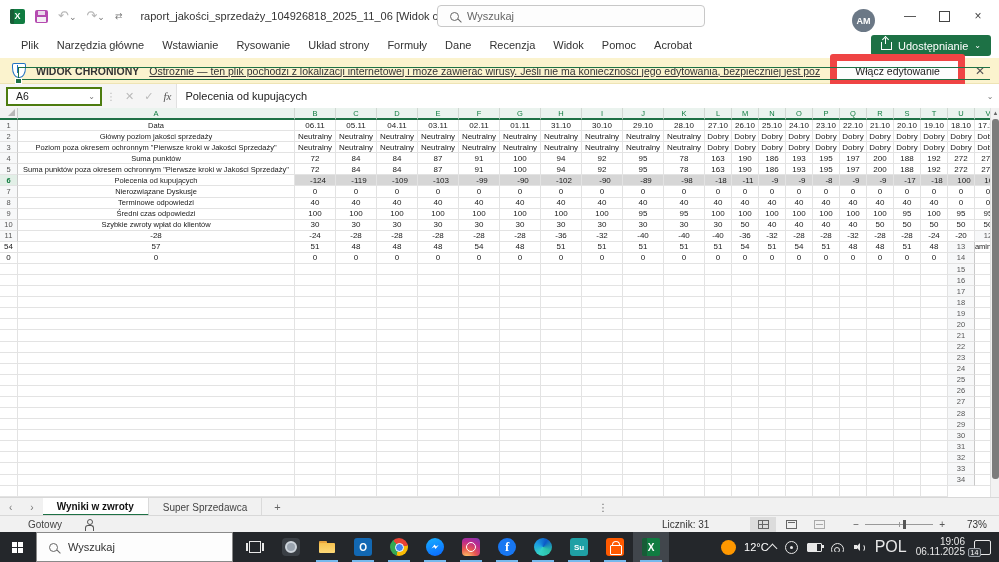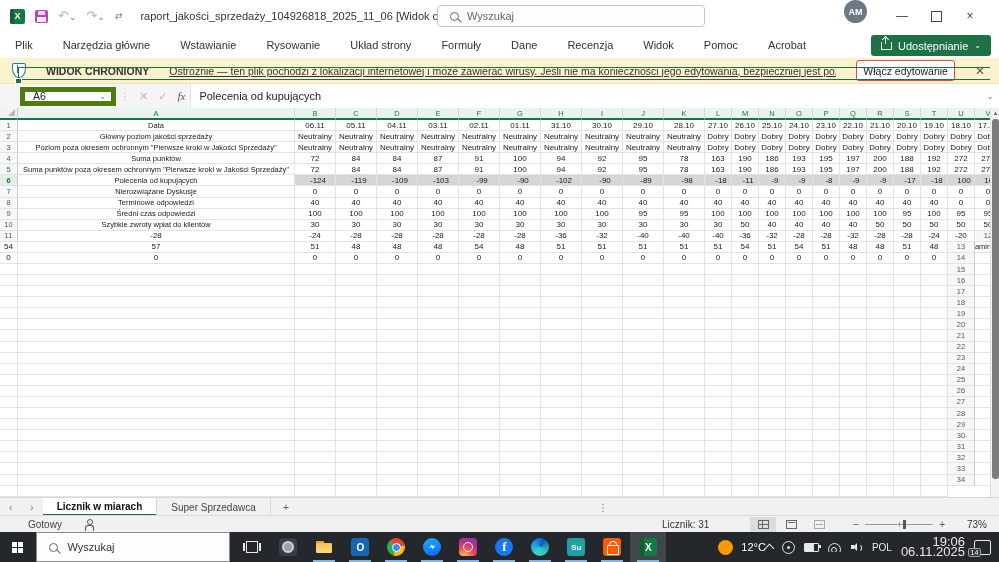--- a/index.html
+++ b/index.html
@@ -15,48 +15,48 @@
   .xl-logo span{position:relative;z-index:1;}
   .save-ic{width:13px;height:13px;background:#b54bb0;border-radius:2px;position:relative;}
   .save-ic::before{content:'';position:absolute;left:3px;top:1px;width:7px;height:4px;background:#e9d7ea;}
   .save-ic::after{content:'';position:absolute;left:2px;bottom:1px;width:9px;height:5px;background:#f3eef4;}
   .undo,.redo{color:#b5b5b5;font-size:13px;line-height:13px;}
   .qat-caret{color:#777;font-size:9px;}
   #title-text{margin-left:18px;font-size:11px;color:#333;white-space:nowrap;}
   #title-search{position:absolute;left:437px;top:5px;width:268px;height:22px;border:1px solid #c8c8c8;border-radius:4px;background:#fdfdfd;display:flex;align-items:center;gap:8px;padding-left:12px;box-sizing:border-box;font-size:11px;color:#666;}
   .mag{width:7px;height:7px;border:1.4px solid #666;border-radius:50%;position:relative;flex:0 0 auto;}
   .mag::after{content:'';position:absolute;width:5px;height:1.4px;background:#666;transform:rotate(45deg);right:-4px;bottom:-2px;}
-  #tb-right{position:absolute;right:12px;top:0;height:32px;display:flex;align-items:flex-start;}
+  #tb-right{position:absolute;right:4px;top:0;height:32px;display:flex;align-items:flex-end;}
   #avatar{width:23px;height:23px;border-radius:50%;background:#6b7886;color:#fff;font-size:9px;font-weight:bold;display:flex;align-items:center;justify-content:center;margin-right:18px;}
   .winbtn{width:34px;height:32px;display:flex;align-items:center;justify-content:center;color:#444;font-size:12px;}
   .restore-g{width:9px;height:9px;border:1px solid #444;position:relative;background:#fff;}
   .restore-g::before{content:'';position:absolute;left:2px;top:-3px;width:9px;height:9px;border:1px solid #444;z-index:-1;}
 
   
   #menubar{left:0;top:32px;width:999px;height:26px;background:#fff;display:flex;align-items:center;}
-  #ribbon-tabs{display:flex;gap:12px;padding-left:6px;}
+  #ribbon-tabs{display:flex;gap:0;padding-left:12px;}
   .mtab{font-size:11px;color:#333;padding:4px 9px;white-space:nowrap;}
   #share-btn{position:absolute;right:8px;top:3px;height:21px;background:#1d7145;border-radius:3px;color:#fff;font-size:11px;display:flex;align-items:center;gap:6px;padding:0 10px;}
   .share-glyph{width:9px;height:7px;border:1.2px solid #fff;border-top:none;position:relative;}
   .share-glyph::before{content:'';position:absolute;left:3px;top:-4px;width:1.2px;height:6px;background:#fff;}
   .share-glyph::after{content:'';position:absolute;left:1.2px;top:-4.5px;width:4px;height:4px;border-left:1.2px solid #fff;border-top:1.2px solid #fff;transform:rotate(45deg);}
   .share-caret{font-size:8px;}
 
   
-  #warnbar{left:0;top:58px;width:999px;height:26px;background:#fbf3ce;border-bottom:1px solid #eee4b5;display:flex;align-items:center;gap:20px;padding-left:12px;box-sizing:border-box;}
+  #warnbar{left:0;top:58px;width:999px;height:26px;background:#fbf3ce;border-bottom:1px solid #eee4b5;display:flex;align-items:center;gap:10px;padding-left:12px;box-sizing:border-box;}
   .shield{width:12px;height:13px;border:1.4px solid #2272c3;border-radius:2px 2px 45% 45%/2px 2px 70% 70%;background:#fff;position:relative;flex:0 0 auto;}
   .shield::after{content:'';position:absolute;left:4px;top:1px;width:1.4px;height:8px;background:#2272c3;}
   #warn-label{font-size:10.5px;font-weight:bold;color:#333;white-space:nowrap;}
   #warn-msg{font-size:10.5px;color:#333;text-decoration:underline;white-space:nowrap;overflow:hidden;}
-  #warn-btn{height:19px;border:1px solid #ef4444;border-radius:3px;background:#fdfdfd;font-size:10.5px;color:#222;padding:0 6px;display:flex;align-items:center;white-space:nowrap;flex:0 0 auto;}
+  #warn-btn{height:19px;border:7px solid #ef4444;border-radius:3px;background:#fdfdfd;font-size:10.5px;color:#222;padding:0 18px;display:flex;align-items:center;white-space:nowrap;flex:0 0 auto;}
   #warn-close{margin-left:auto;margin-right:14px;color:#555;font-size:12px;flex:0 0 auto;}
 
   
   #formulabar{left:0;top:84px;width:999px;height:24px;background:#f5f5f5;border-bottom:1px solid #e1e1e1;display:flex;align-items:center;}
-  #namebox{width:96px;height:19px;background:#fff;border:5px solid #4d7c0f;margin-left:20px;display:flex;align-items:center;font-size:10.5px;color:#222;padding-left:8px;box-sizing:border-box;}
+  #namebox{width:96px;height:19px;background:#fff;border:2px solid #4d7c0f;margin-left:6px;display:flex;align-items:center;font-size:10.5px;color:#222;padding-left:8px;box-sizing:border-box;}
   #namebox .nb-caret{margin-left:auto;margin-right:5px;color:#777;font-size:8px;}
   .fb-dots{color:#b9b9b9;font-size:10px;margin:0 4px;}
   .fb-x,.fb-ck{color:#b9b9b9;font-size:11px;margin:0 5px;}
   .fb-fx{font-family:"Liberation Serif",serif;font-style:italic;font-size:11px;color:#555;margin:0 5px;}
   #formula-text{flex:1;height:100%;background:#fff;border-left:1px solid #e1e1e1;display:flex;align-items:center;font-size:11px;color:#222;padding-left:8px;}
   .fb-expand{width:18px;color:#777;font-size:8px;text-align:center;background:#fff;height:100%;display:flex;align-items:center;justify-content:center;}
 
   
   #sheet{left:0;top:108px;width:990px;height:389px;overflow:hidden;background:#fff;}
   #colheader,#gridbody{display:grid;grid-template-columns:18px 277px repeat(10,41px) repeat(11,27px);}
@@ -147,22 +147,22 @@
   .tr-app::after{content:'';width:3px;height:3px;background:#e8e8e8;border-radius:50%;}
   .tr-batt{width:13px;height:7px;border:1px solid #e8e8e8;border-radius:1px;position:relative;background:linear-gradient(to right,#e8e8e8 0 70%,transparent 70%);}
   .tr-batt::after{content:'';position:absolute;right:-3px;top:1.5px;width:2px;height:3px;background:#e8e8e8;}
   .tr-wifi{width:14px;height:10px;position:relative;overflow:hidden;}
   .tr-wifi::before{content:'';position:absolute;left:0;top:1px;width:13px;height:13px;border:1.3px solid #e8e8e8;border-radius:50%;box-sizing:border-box;}
   .tr-wifi::after{content:'';position:absolute;left:3.5px;top:4.5px;width:6px;height:6px;border:1.3px solid #e8e8e8;border-radius:50%;box-sizing:border-box;}
   .tr-vol{width:12px;height:10px;position:relative;}
   .tr-vol::before{content:'';position:absolute;left:0;top:3px;width:3px;height:4px;background:#e8e8e8;}
   .tr-vol::after{content:'';position:absolute;left:2px;top:1px;border-top:4px solid transparent;border-bottom:4px solid transparent;border-right:4px solid #e8e8e8;}
   .tr-vol i{position:absolute;right:1px;top:2px;width:6px;height:6px;border:1.3px solid transparent;border-right-color:#e8e8e8;border-radius:50%;}
-  #tr-lang{font-size:10px;}
-  #tr-clock{font-size:13px;text-align:right;line-height:10px;}
+  #tr-lang{font-size:16px;}
+  #tr-clock{font-size:10px;text-align:right;line-height:10px;}
   .tr-notif{position:relative;width:15px;height:13px;border:1.2px solid #e8e8e8;border-radius:2px;}
   .tr-notif span{position:absolute;left:-7px;bottom:-3px;background:#33373c;border:1px solid #9aa0a6;border-radius:2px;font-size:7px;padding:0 1.5px;color:#fff;}
 </style>
 </head>
 <body>
 
 <div id="app">
 
   <div class="abs" id="titlebar">
     <div class="qat">
@@ -1044,21 +1044,21 @@
   <div class="abs" id="sel-handle"></div>
   <div class="abs" id="vscroll">
     <div class="arr">▲</div>
     <div class="thumb"></div>
   </div>
 
   <div class="abs" id="tabbar">
     <span class="tab-nav">‹</span>
     <span class="tab-nav">›</span>
     <div id="sheet-tabs" style="display:flex;height:18px;">
-        <div class="stab active">Licznik w miarach</div>
+        <div class="stab active">Wyniki w zwroty</div>
         <div class="stab">Super Sprzedawca</div>
       </div>
     <span class="tab-add">+</span>
     <span class="tab-dots">⋮</span>
 
   </div>
 
   <div class="abs" id="statusbar">
     <span id="sb-ready">Gotowy</span>
     <span class="acc-ic"></span>

